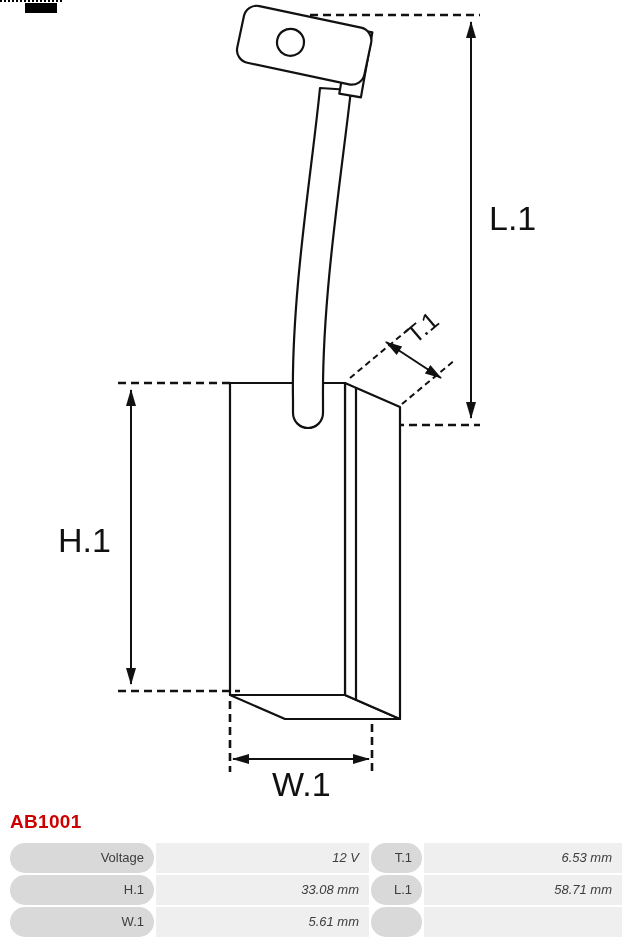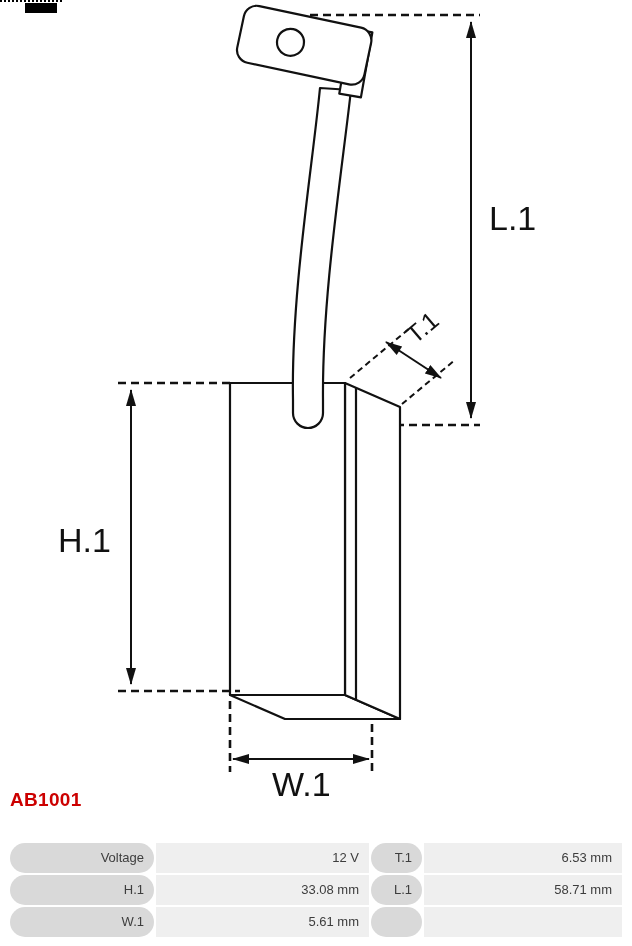--- a/index.html
+++ b/index.html
@@ -11,36 +11,36 @@
     position:absolute;top:0;left:0;width:62px;height:0;
     border-top:2px dotted #000;
   }
   .corner-mark{
     position:absolute;top:3px;left:25px;width:32px;height:10px;background:#000;
   }
   .drawing{position:absolute;top:0;left:0;width:632px;height:808px;}
   .drawing svg{width:100%;height:100%;display:block;}
 
   .part-number{
-    position:absolute;top:789px;left:10px;
+    position:absolute;top:811px;left:10px;
     font-size:19px;font-weight:bold;letter-spacing:.3px;
     color:var(--part-number,#cc0000);
   }
 
   table.spec-table{
     position:absolute;top:841px;left:8px;width:616px;
     border-collapse:separate;border-spacing:2px;
     font-size:13px;color:#3d3d3d;table-layout:fixed;
   }
   table.spec-table td{
     padding:7px 10px;text-align:right;line-height:16px;
     overflow:hidden;white-space:nowrap;
   }
   td.lab{background:var(--table-label-bg,#d9d9d9);border-radius:15px;}
-  td.val{background:var(--table-value-bg,#efefef);}
+  td.val{background:var(--table-value-bg,#efefef);font-style:italic;}
 
   
   .ln{stroke:#111;stroke-width:2.2;fill:none;stroke-linejoin:round;}
   .face{stroke:#111;stroke-width:2.2;fill:#ffffff;stroke-linejoin:round;}
   .dash{stroke:#111;stroke-width:2.6;fill:none;stroke-dasharray:8 5;}
   .dash-t{stroke:#111;stroke-width:2;fill:none;stroke-dasharray:6 4;}
   .dim{stroke:#111;stroke-width:2;fill:none;}
   .dimlabel{fill:#111;font-family:"Liberation Sans",sans-serif;font-size:34px;}
   .dimlabel-sm{fill:#111;font-family:"Liberation Sans",sans-serif;font-size:25px;}
 </style>

